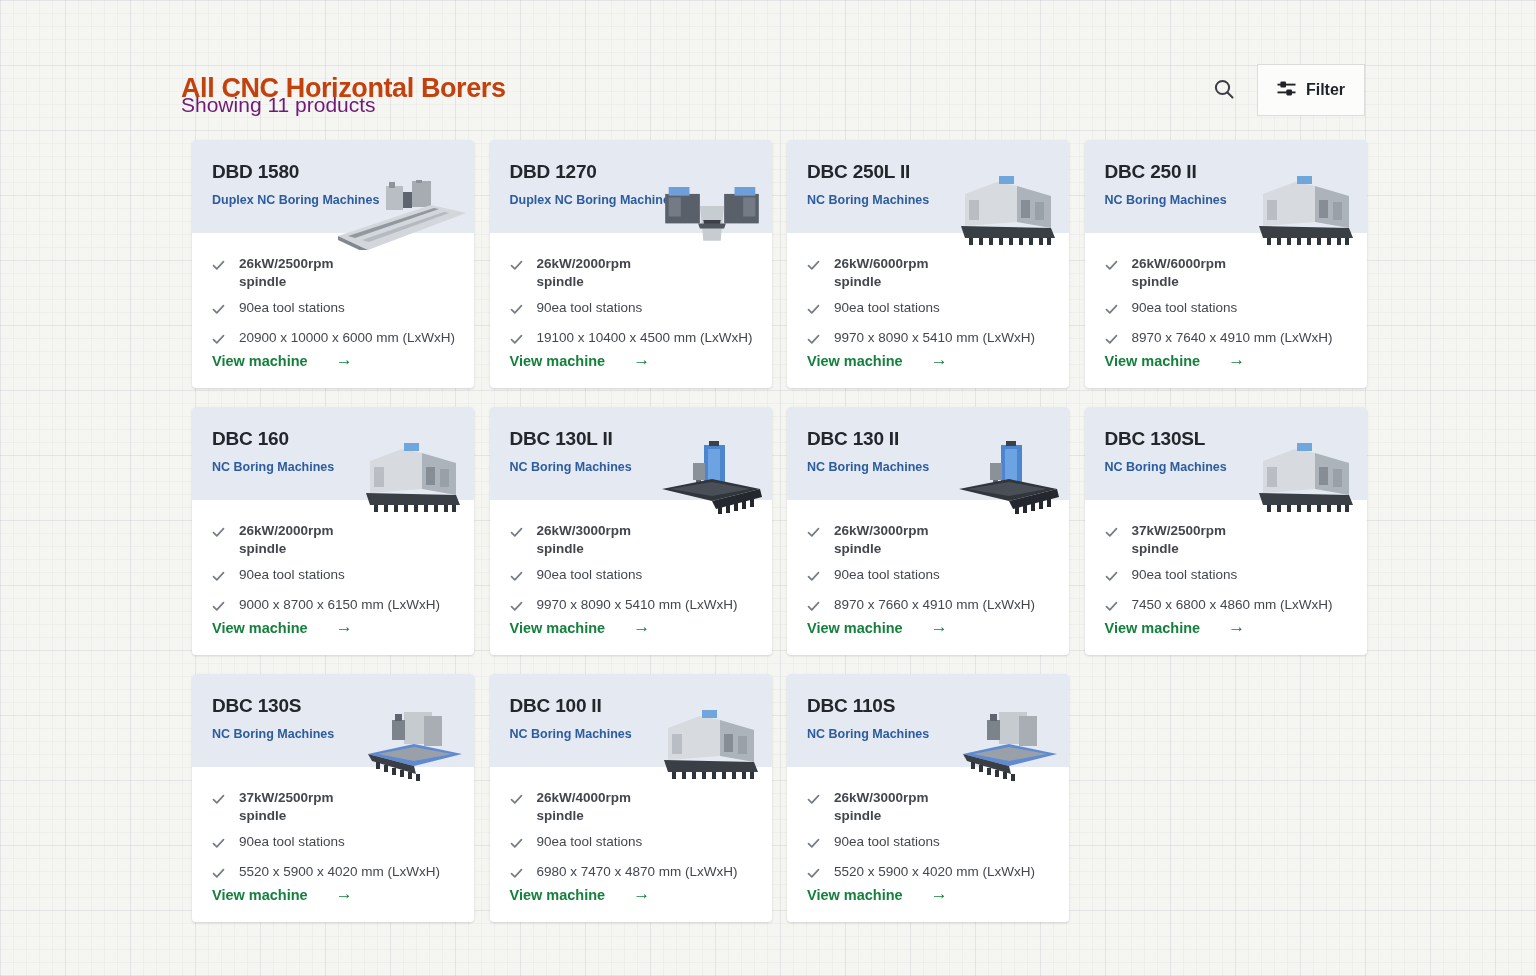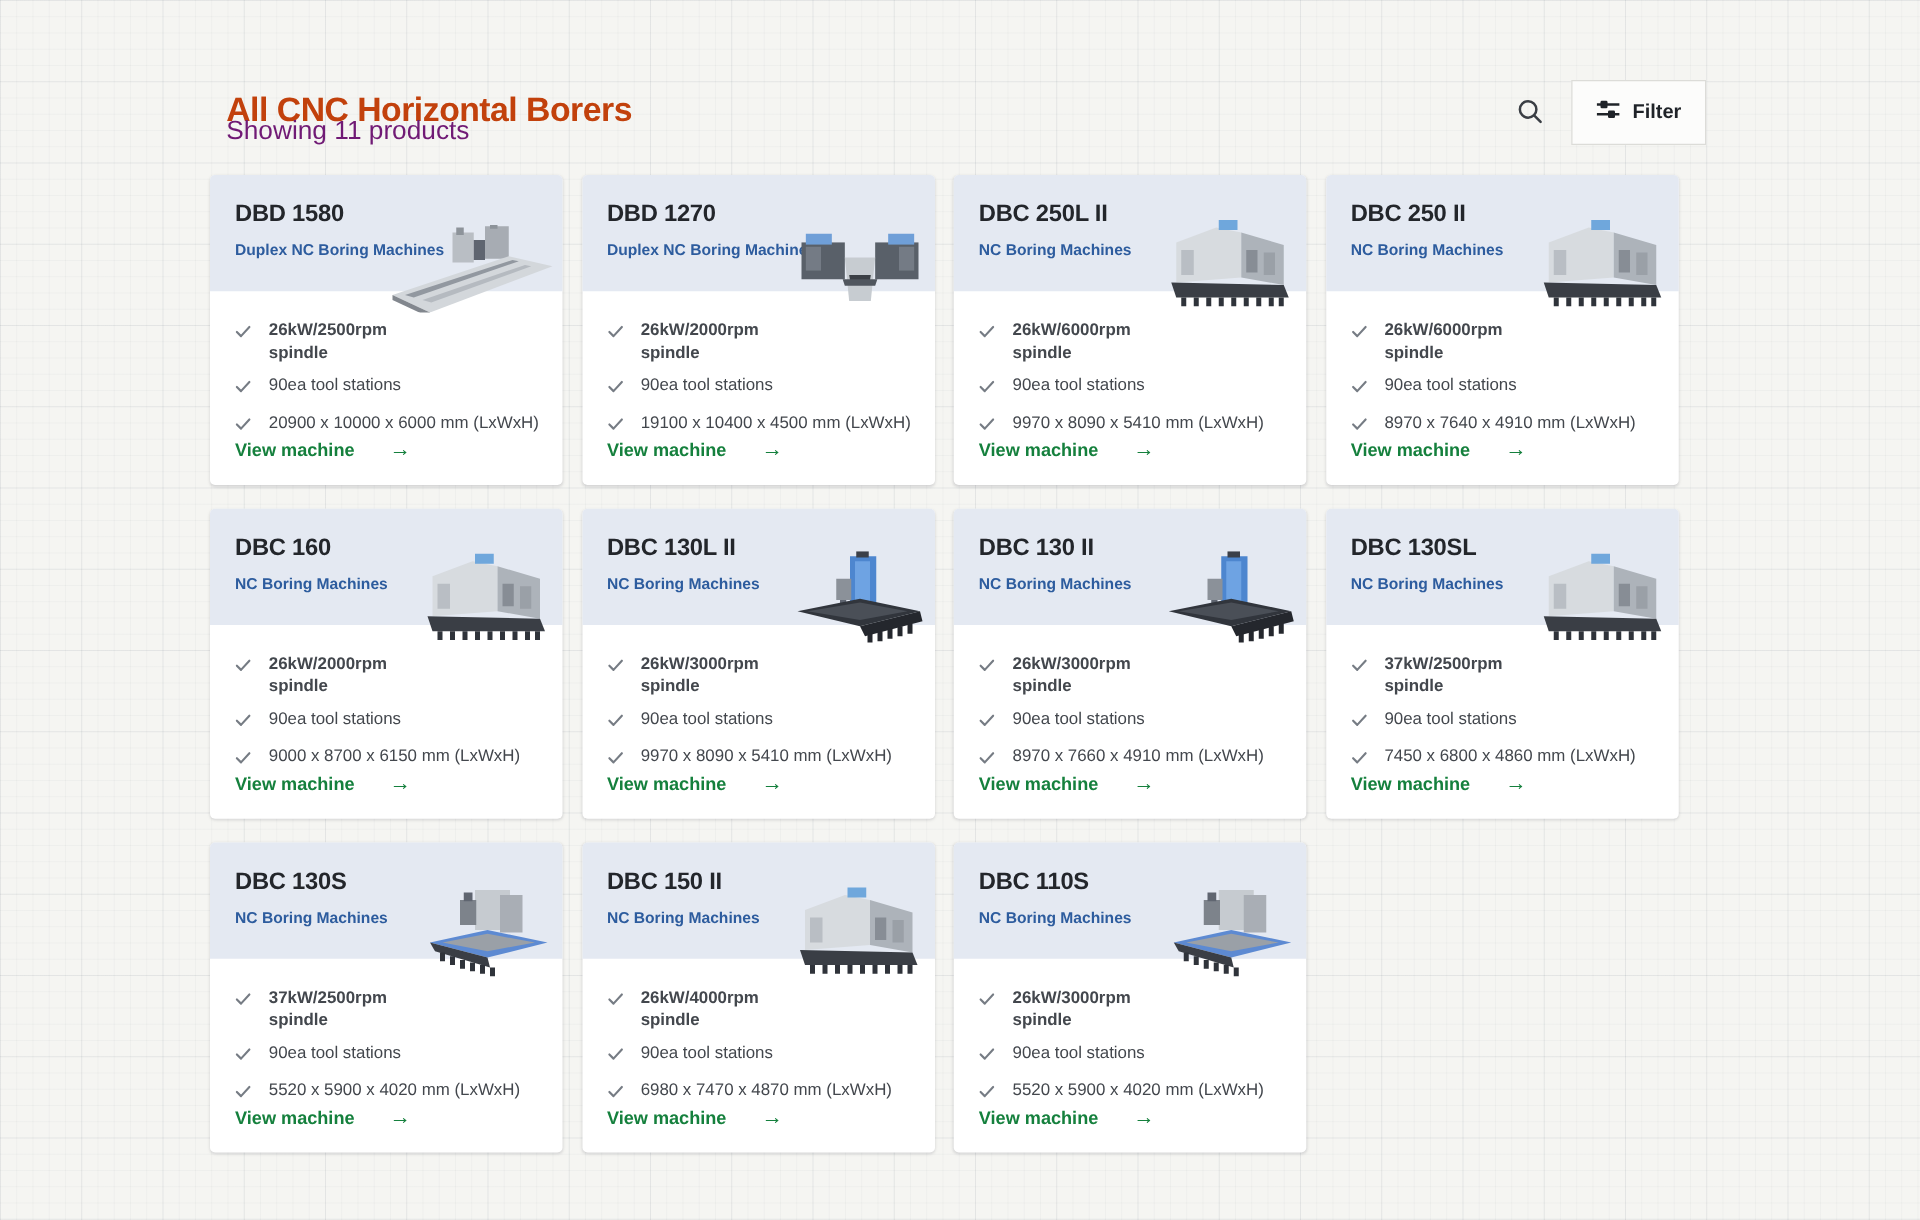--- a/index.html
+++ b/index.html
@@ -39,21 +39,21 @@
     width: 108px; height: 52px;
     background: #fcfcfb;
     border: 1px solid #dcdcd8;
     display: flex; align-items: center; justify-content: center; gap: 10px;
     font-family: "Liberation Sans", sans-serif;
     font-size: 16px; font-weight: 700; color: #1f2328;
     cursor: pointer;
   }
 
   .grid {
-    position: absolute; left: 168px; top: 140px;
+    position: absolute; left: 192px; top: 140px;
     width: 1191px;
     display: grid;
     grid-template-columns: repeat(4, 282px);
     column-gap: 15.5px;
     row-gap: 19px;
   }
 
   .card {
     width: 282px; height: 248px;
     background: #ffffff;
@@ -567,21 +567,21 @@
         </li>
       </ul>
     <a href="#" class="view-link">
       <span>View machine</span>
       <span class="arr">→</span>
     </a>
   </article>
 
   <article class="card">
     <header class="card-head">
-      <h2 class="card-title">DBC 150 II</h2>
+      <h2 class="card-title">DBC 100 II</h2>
       <div class="card-cat">NC Boring Machines</div>
       <div class="machine">
           <svg viewBox="0 0 104 78" preserveAspectRatio="xMidYMid meet">
             <polygon points="8,20 40,8 60,12 60,48 8,52" fill="#d7dbdf"></polygon>
             <polygon points="60,12 94,22 94,54 60,48" fill="#adb3ba"></polygon>
             <rect x="42" y="2" width="15" height="8" fill="#6fa7dc"></rect>
             <rect x="12" y="26" width="10" height="20" fill="#b9bec4"></rect>
             <rect x="64" y="26" width="9" height="18" fill="#878d95"></rect>
             <rect x="78" y="28" width="9" height="18" fill="#9aa0a7"></rect>
             <polygon points="4,52 94,54 98,64 8,64" fill="#3a3e45"></polygon>

